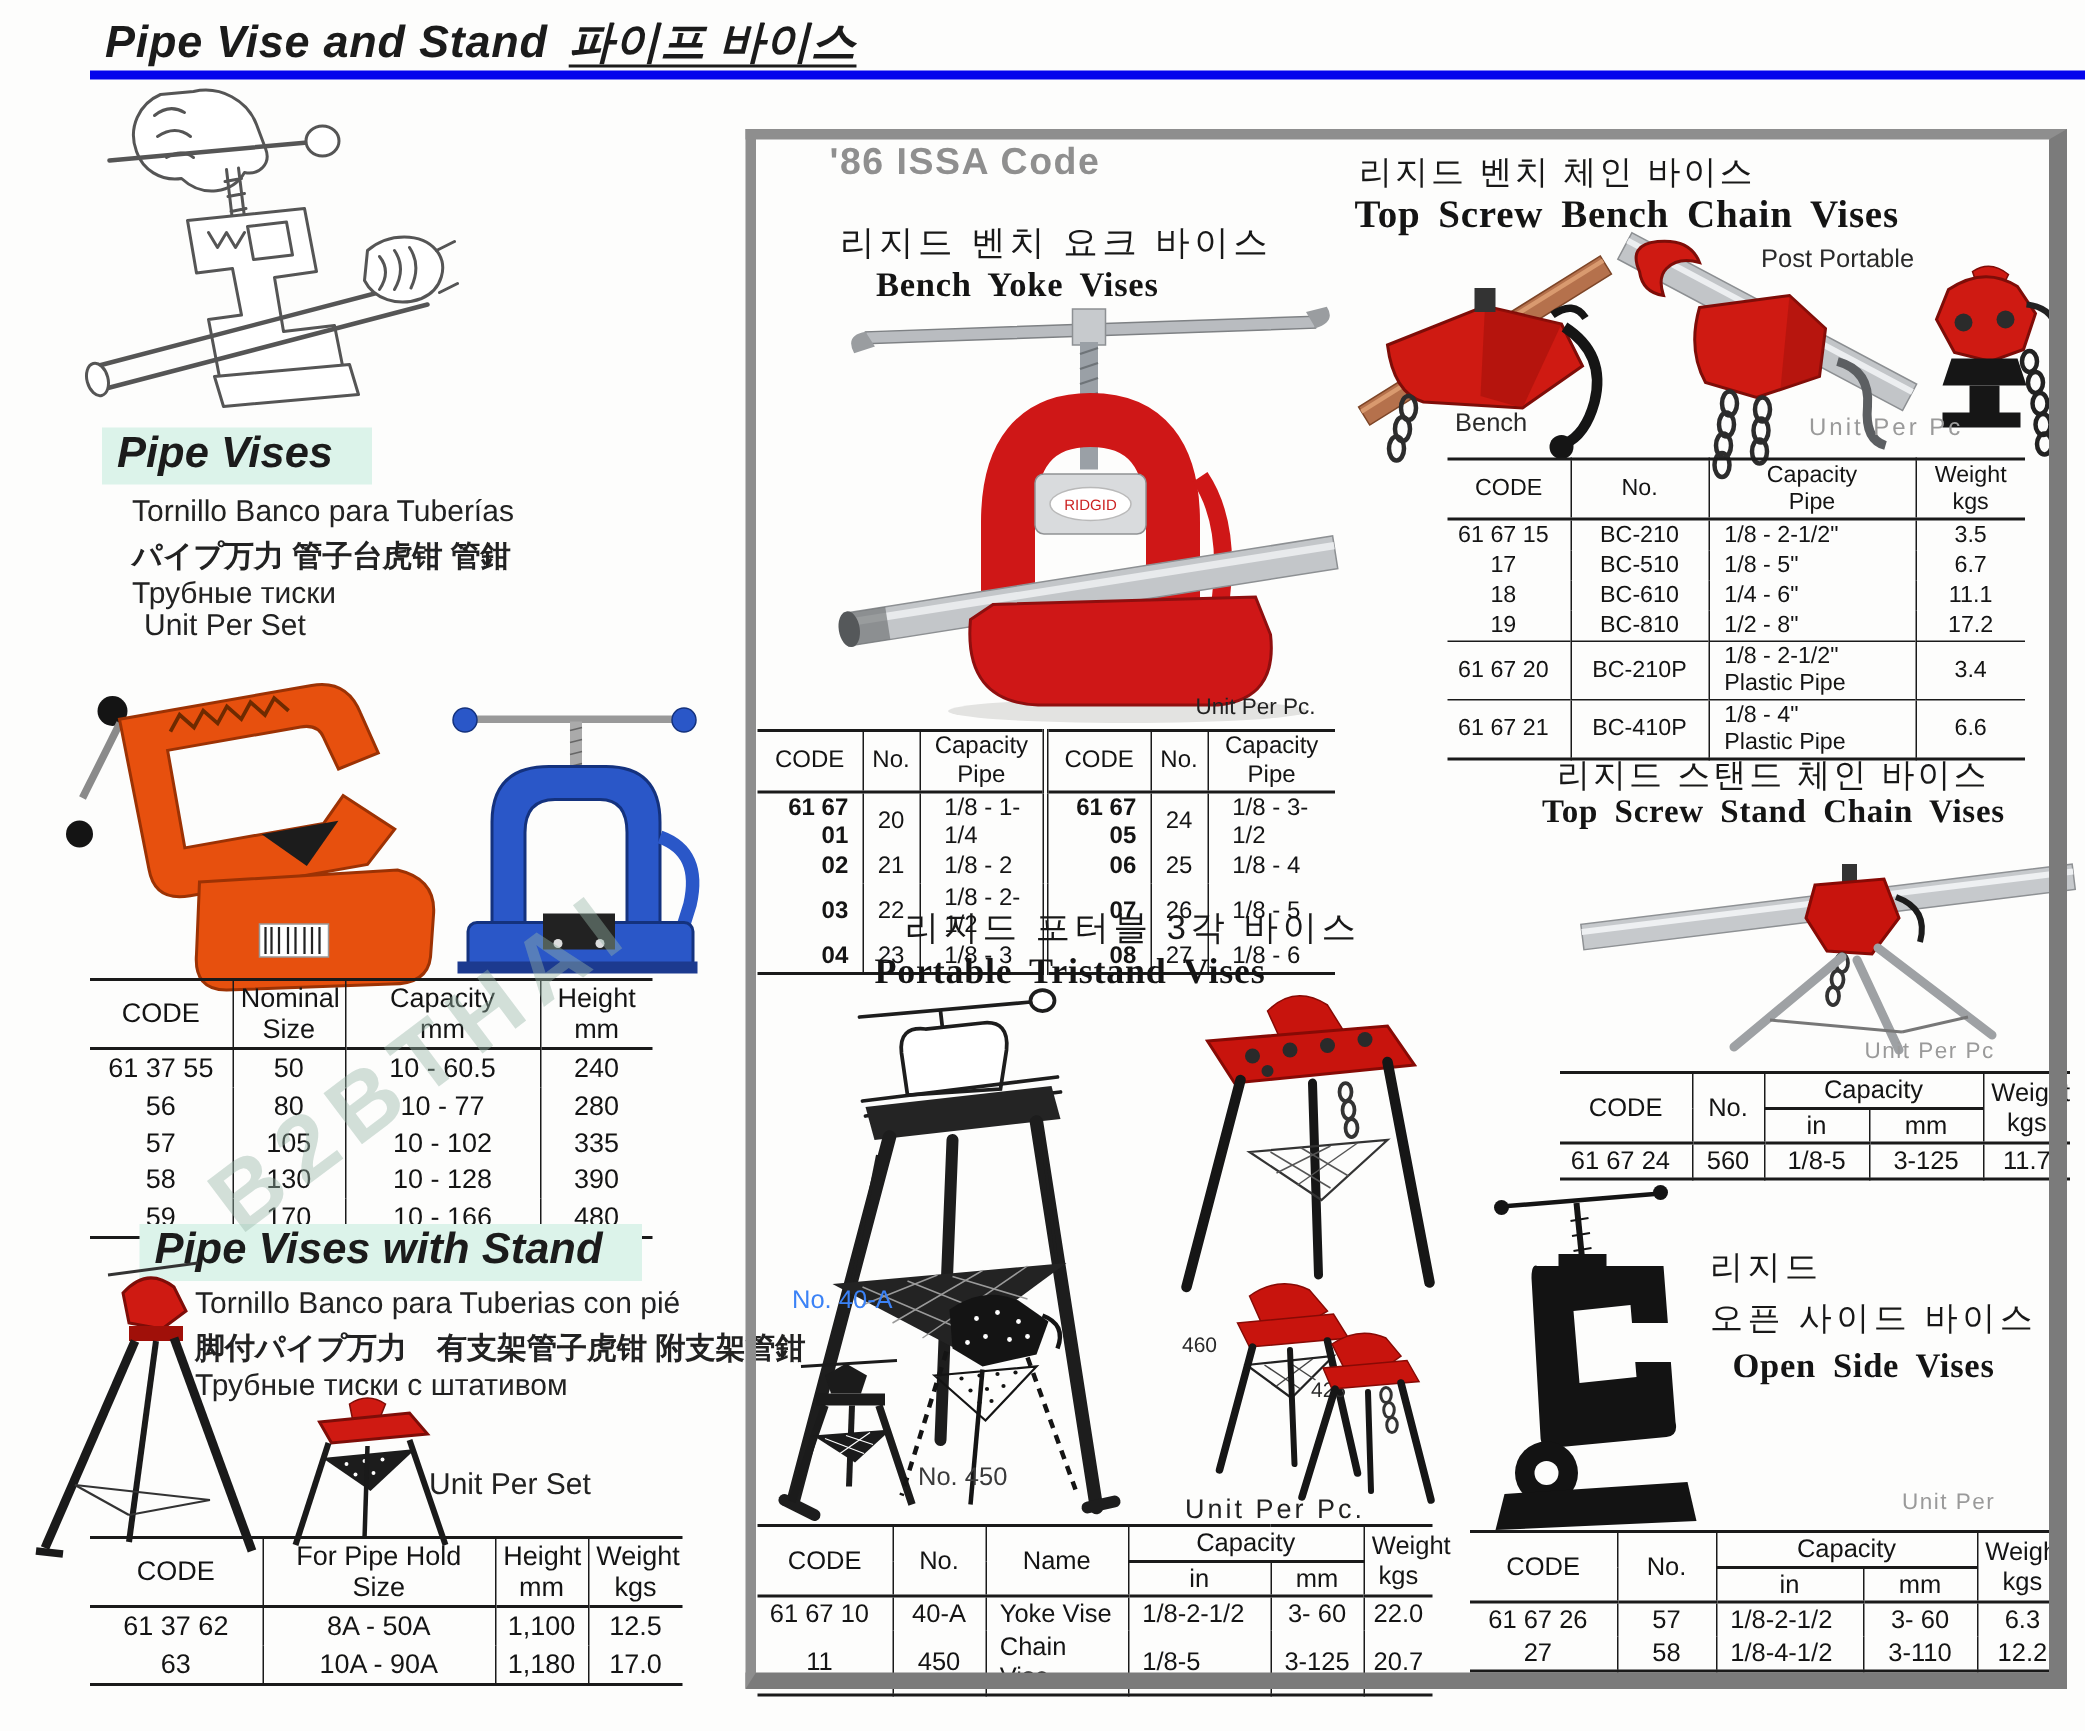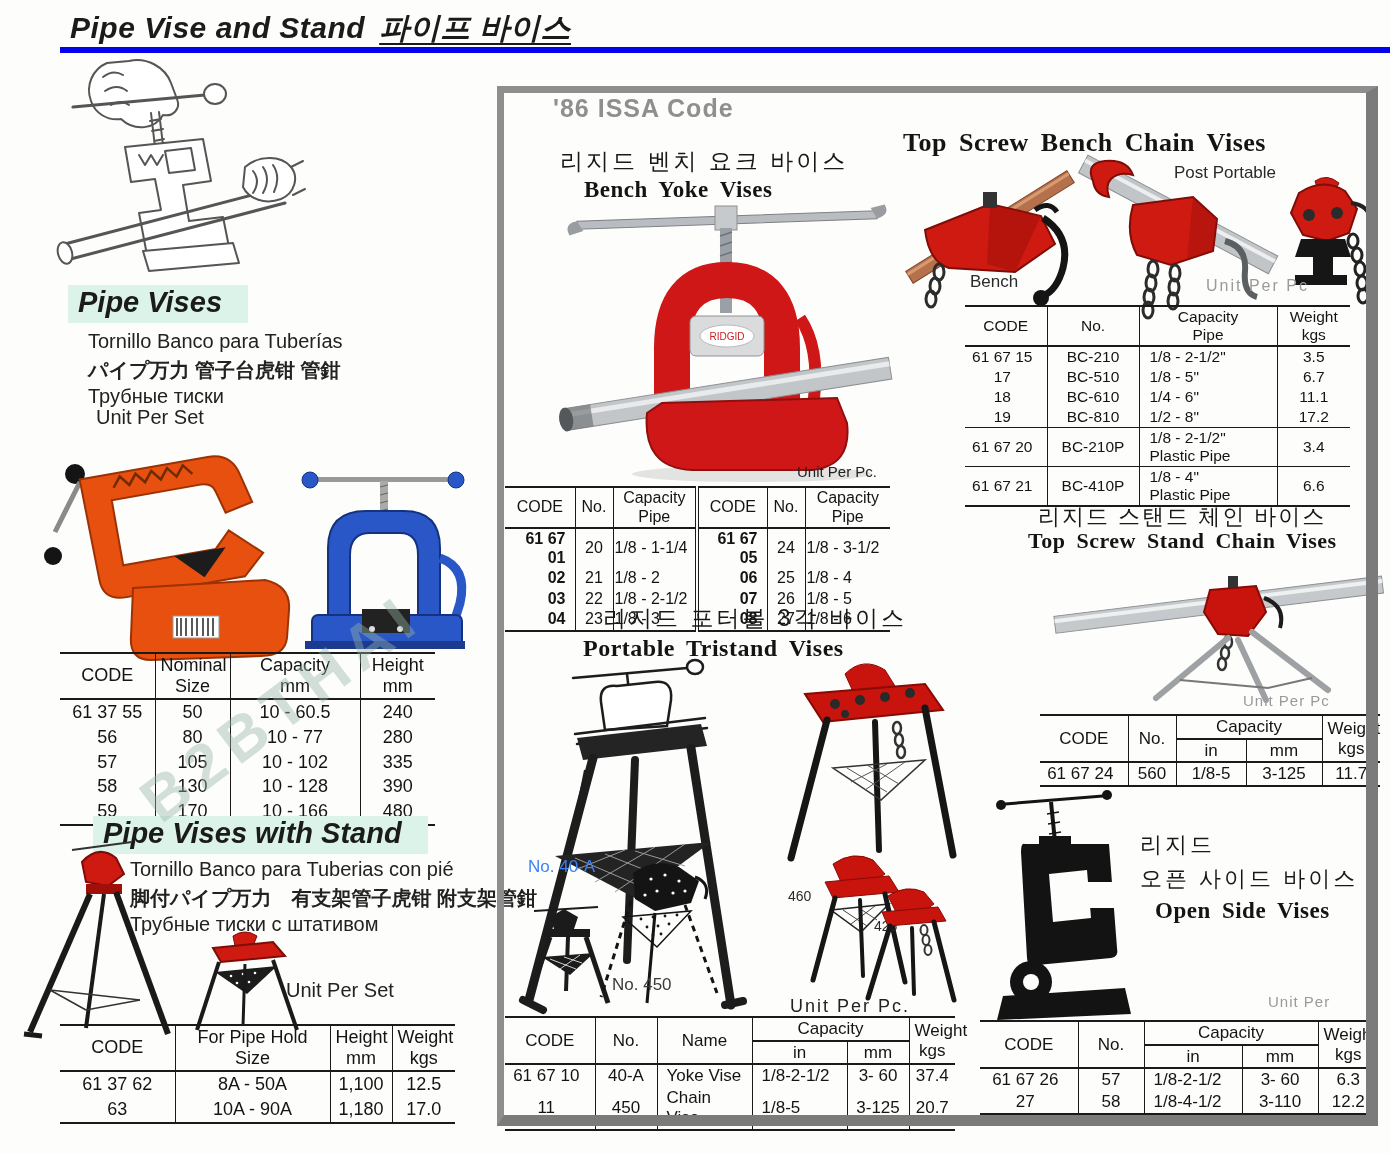--- a/index.html
+++ b/index.html
@@ -32,21 +32,21 @@
   .tbl tr > *:first-child{border-left:none;}
   .tbl .bl{border-left:1.2px solid #1a1a1a !important;}
   .tbl thead th{border-bottom:2px solid #1a1a1a;}
   .tbl tbody.grp > tr:first-child > td{border-top:1.6px solid #1a1a1a;}
   .codecol1 td:first-child{font-weight:normal;text-align:center;padding-right:12px;}
   #tblA,#tblB{font-size:18px;}
   #tblA td,#tblB td{padding:2px 5px;}
   #tblC{font-size:16px;}
   #tblC th:nth-child(4),#tblC td:nth-child(4){border-left:4px double #1a1a1a;}
   #tblC td:nth-child(1),#tblC td:nth-child(4){font-weight:bold;text-align:right;padding-right:9px;}
-  #tblC td:nth-child(3),#tblC td:nth-child(6){text-align:left;padding-left:1px;}
+  #tblC td:nth-child(3),#tblC td:nth-child(6){text-align:left;padding-left:16px;}
   #tblD{font-size:17px;}
   #tblD td:nth-child(3),#tblD td:nth-child(4){text-align:left;padding-left:9px;}
   #tblE{font-size:15.5px;}
   #tblE td:nth-child(3){text-align:left;padding-left:10px;}
   #tblF,#tblG{font-size:17px;}
   #tblG td:nth-child(3){text-align:left;padding-left:9px;}
   
   .frame{position:absolute;left:497px;top:86px;width:881px;height:1040px;box-sizing:border-box;
          border-top:7px solid #8e8e8e;border-left:7px solid #8e8e8e;
          border-right:12px solid #7b7b7b;border-bottom:11px solid #7b7b7b;
@@ -526,33 +526,34 @@
         <th>mm</th>
       </tr>
     </thead>
     <tbody>
         <tr>
           <td>61 67 10</td>
           <td>40-A</td>
           <td>Yoke Vise</td>
           <td>1/8-2-1/2</td>
           <td>3- 60</td>
-          <td>37.4</td>
+          <td>22.0</td>
         </tr>
         <tr>
           <td>11</td>
           <td>450</td>
           <td>Chain Vise</td>
           <td>1/8-5</td>
           <td>3-125</td>
           <td>20.7</td>
         </tr>
       </tbody>
   </table>
 
+  <div class="ko-head" style="left:906px;top:100px;letter-spacing:2px;font-size:22px">리지드 벤치 체인 바이스</div>
   <div class="serif-head" style="left:903px;top:128px;font-size:26px">Top Screw Bench Chain Vises</div>
 
   <svg style="left:895px;top:152px" width="195" height="150" viewBox="0 0 195 150">
     <g transform="rotate(-32 95 75)">
         <rect x="0" y="68" width="190" height="14" fill="#b5714c" stroke="#7d4527"></rect>
         <rect x="0" y="70" width="190" height="3" fill="#d99a6f"></rect>
       </g>
     <path d="M30,78 L95,52 L146,64 L160,92 L120,120 L54,116 Q34,110 30,78 Z" fill="#cf1a12" stroke="#7e0d08" stroke-width="2"></path>
     <path d="M95,52 L146,64 L120,120 L92,112 Z" fill="#a01009" opacity=".55"></path>
     <rect x="88" y="40" width="14" height="16" fill="#333"></rect>

